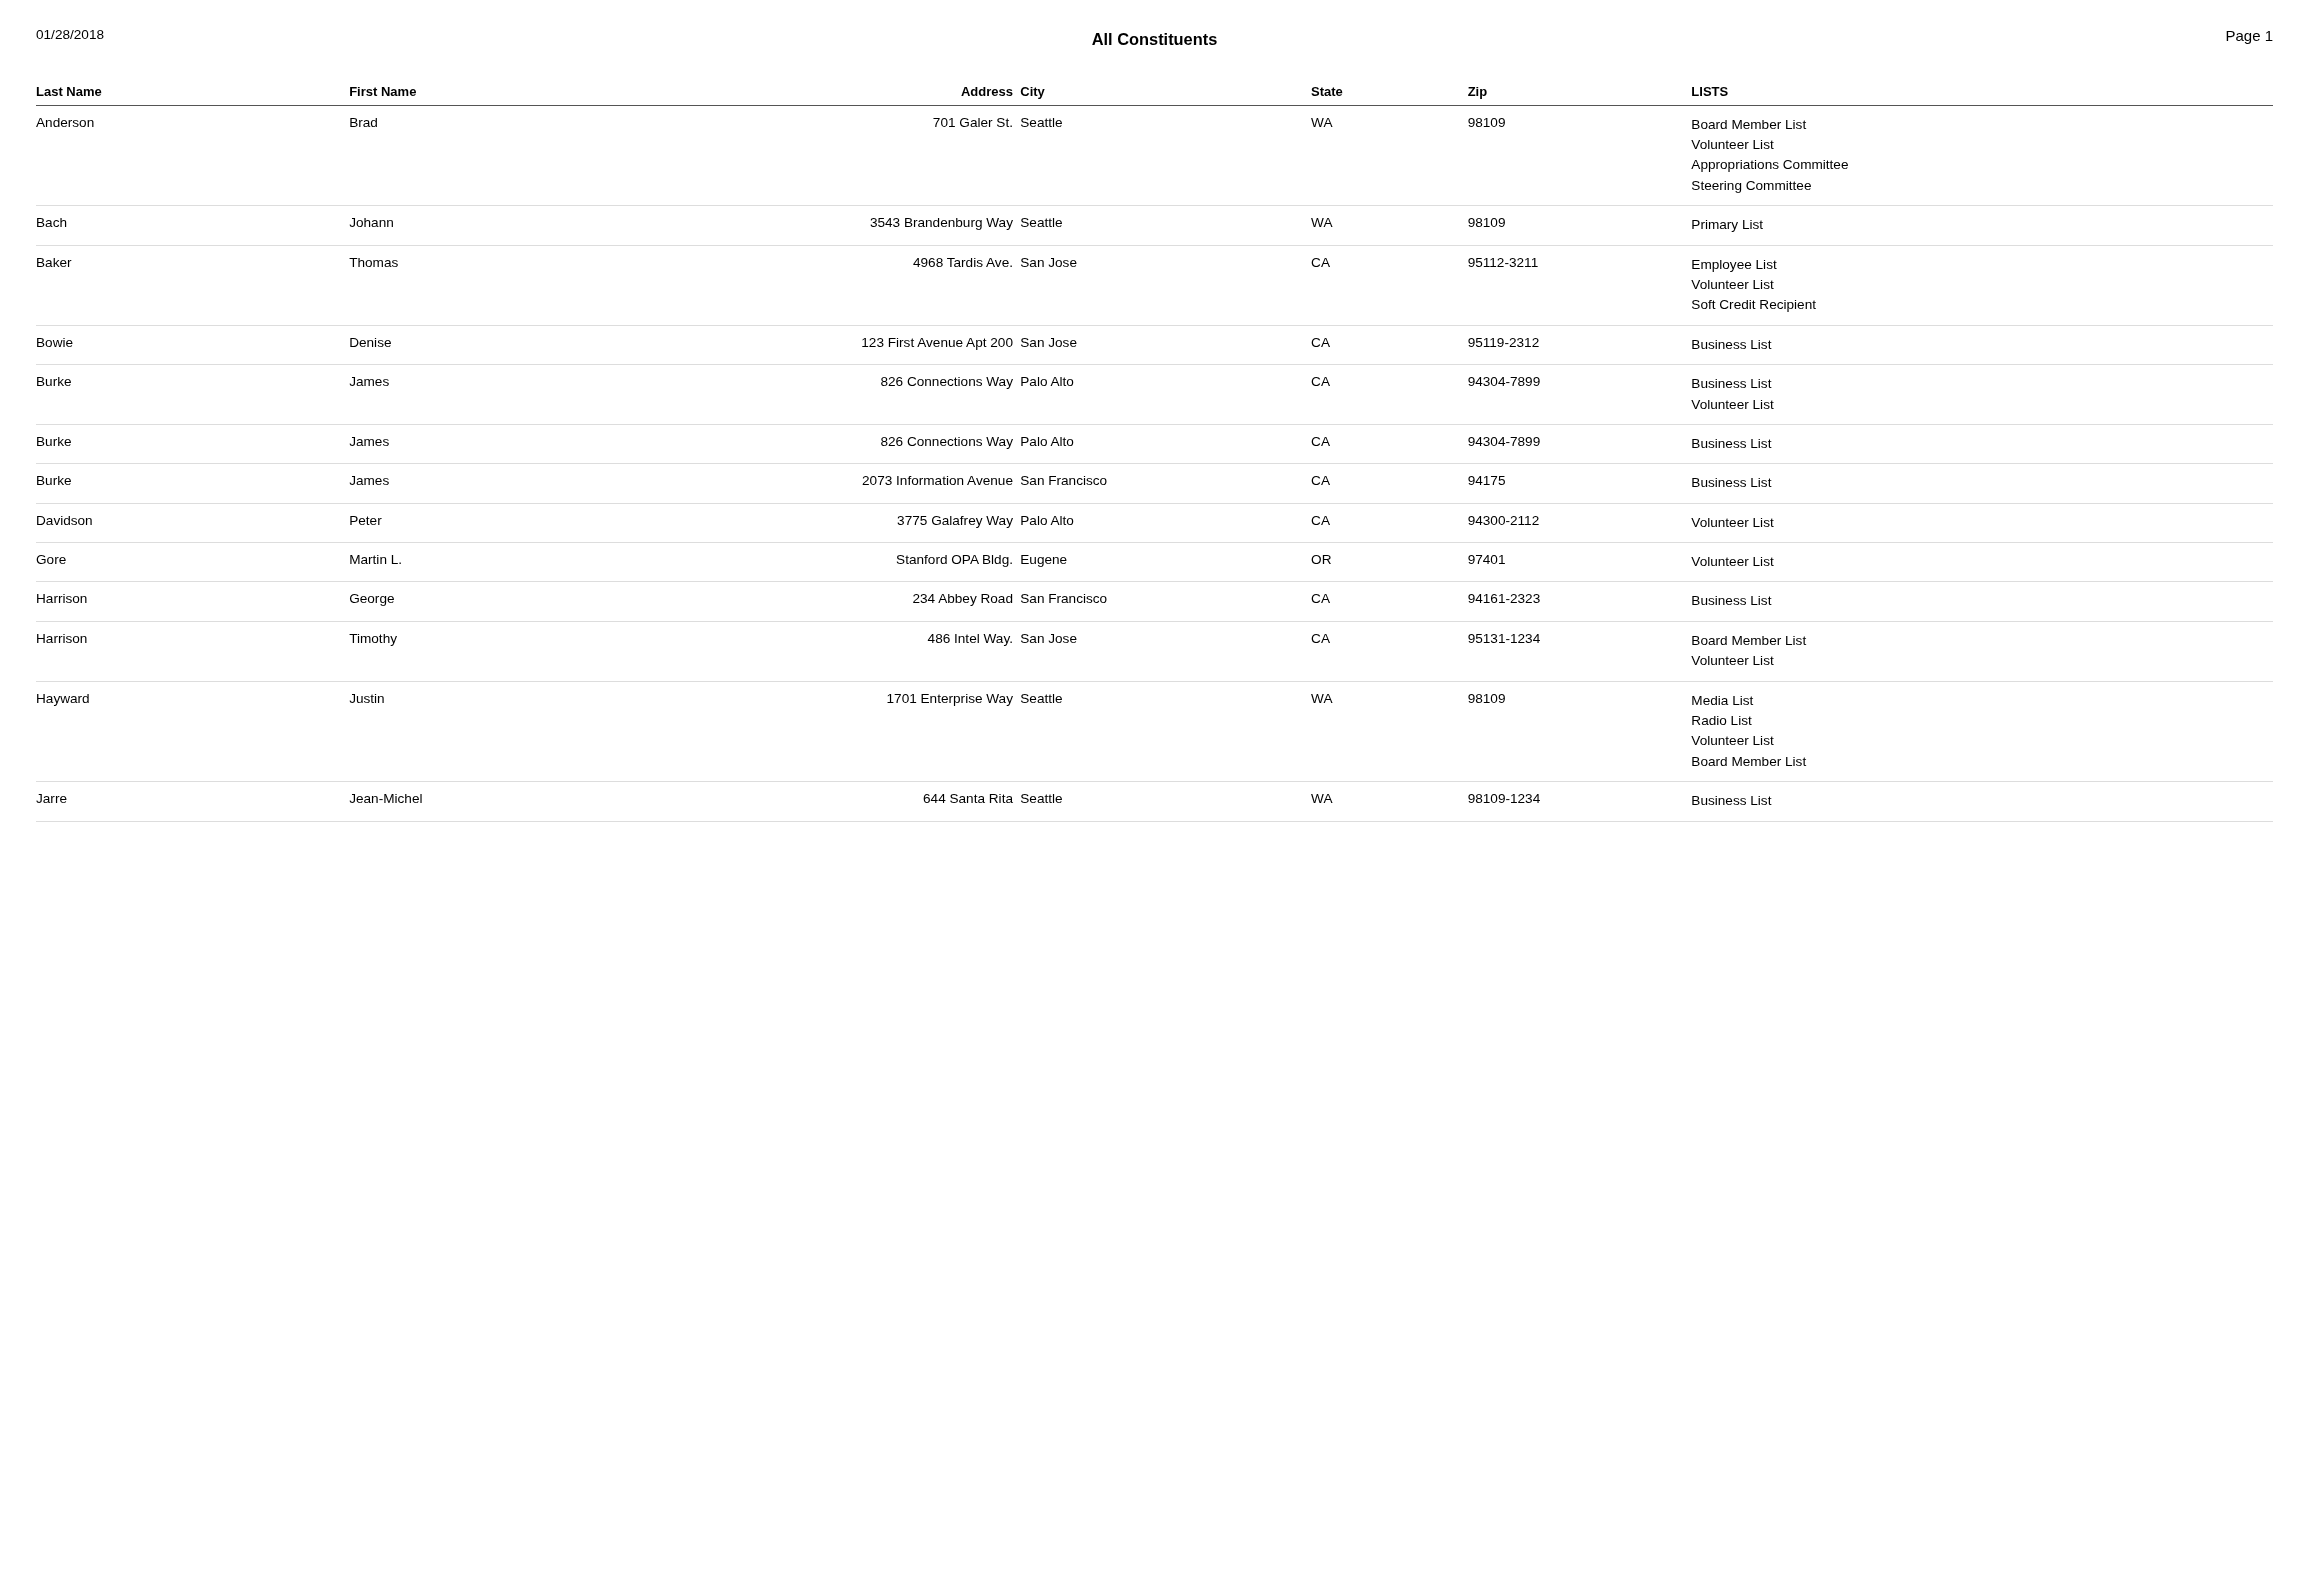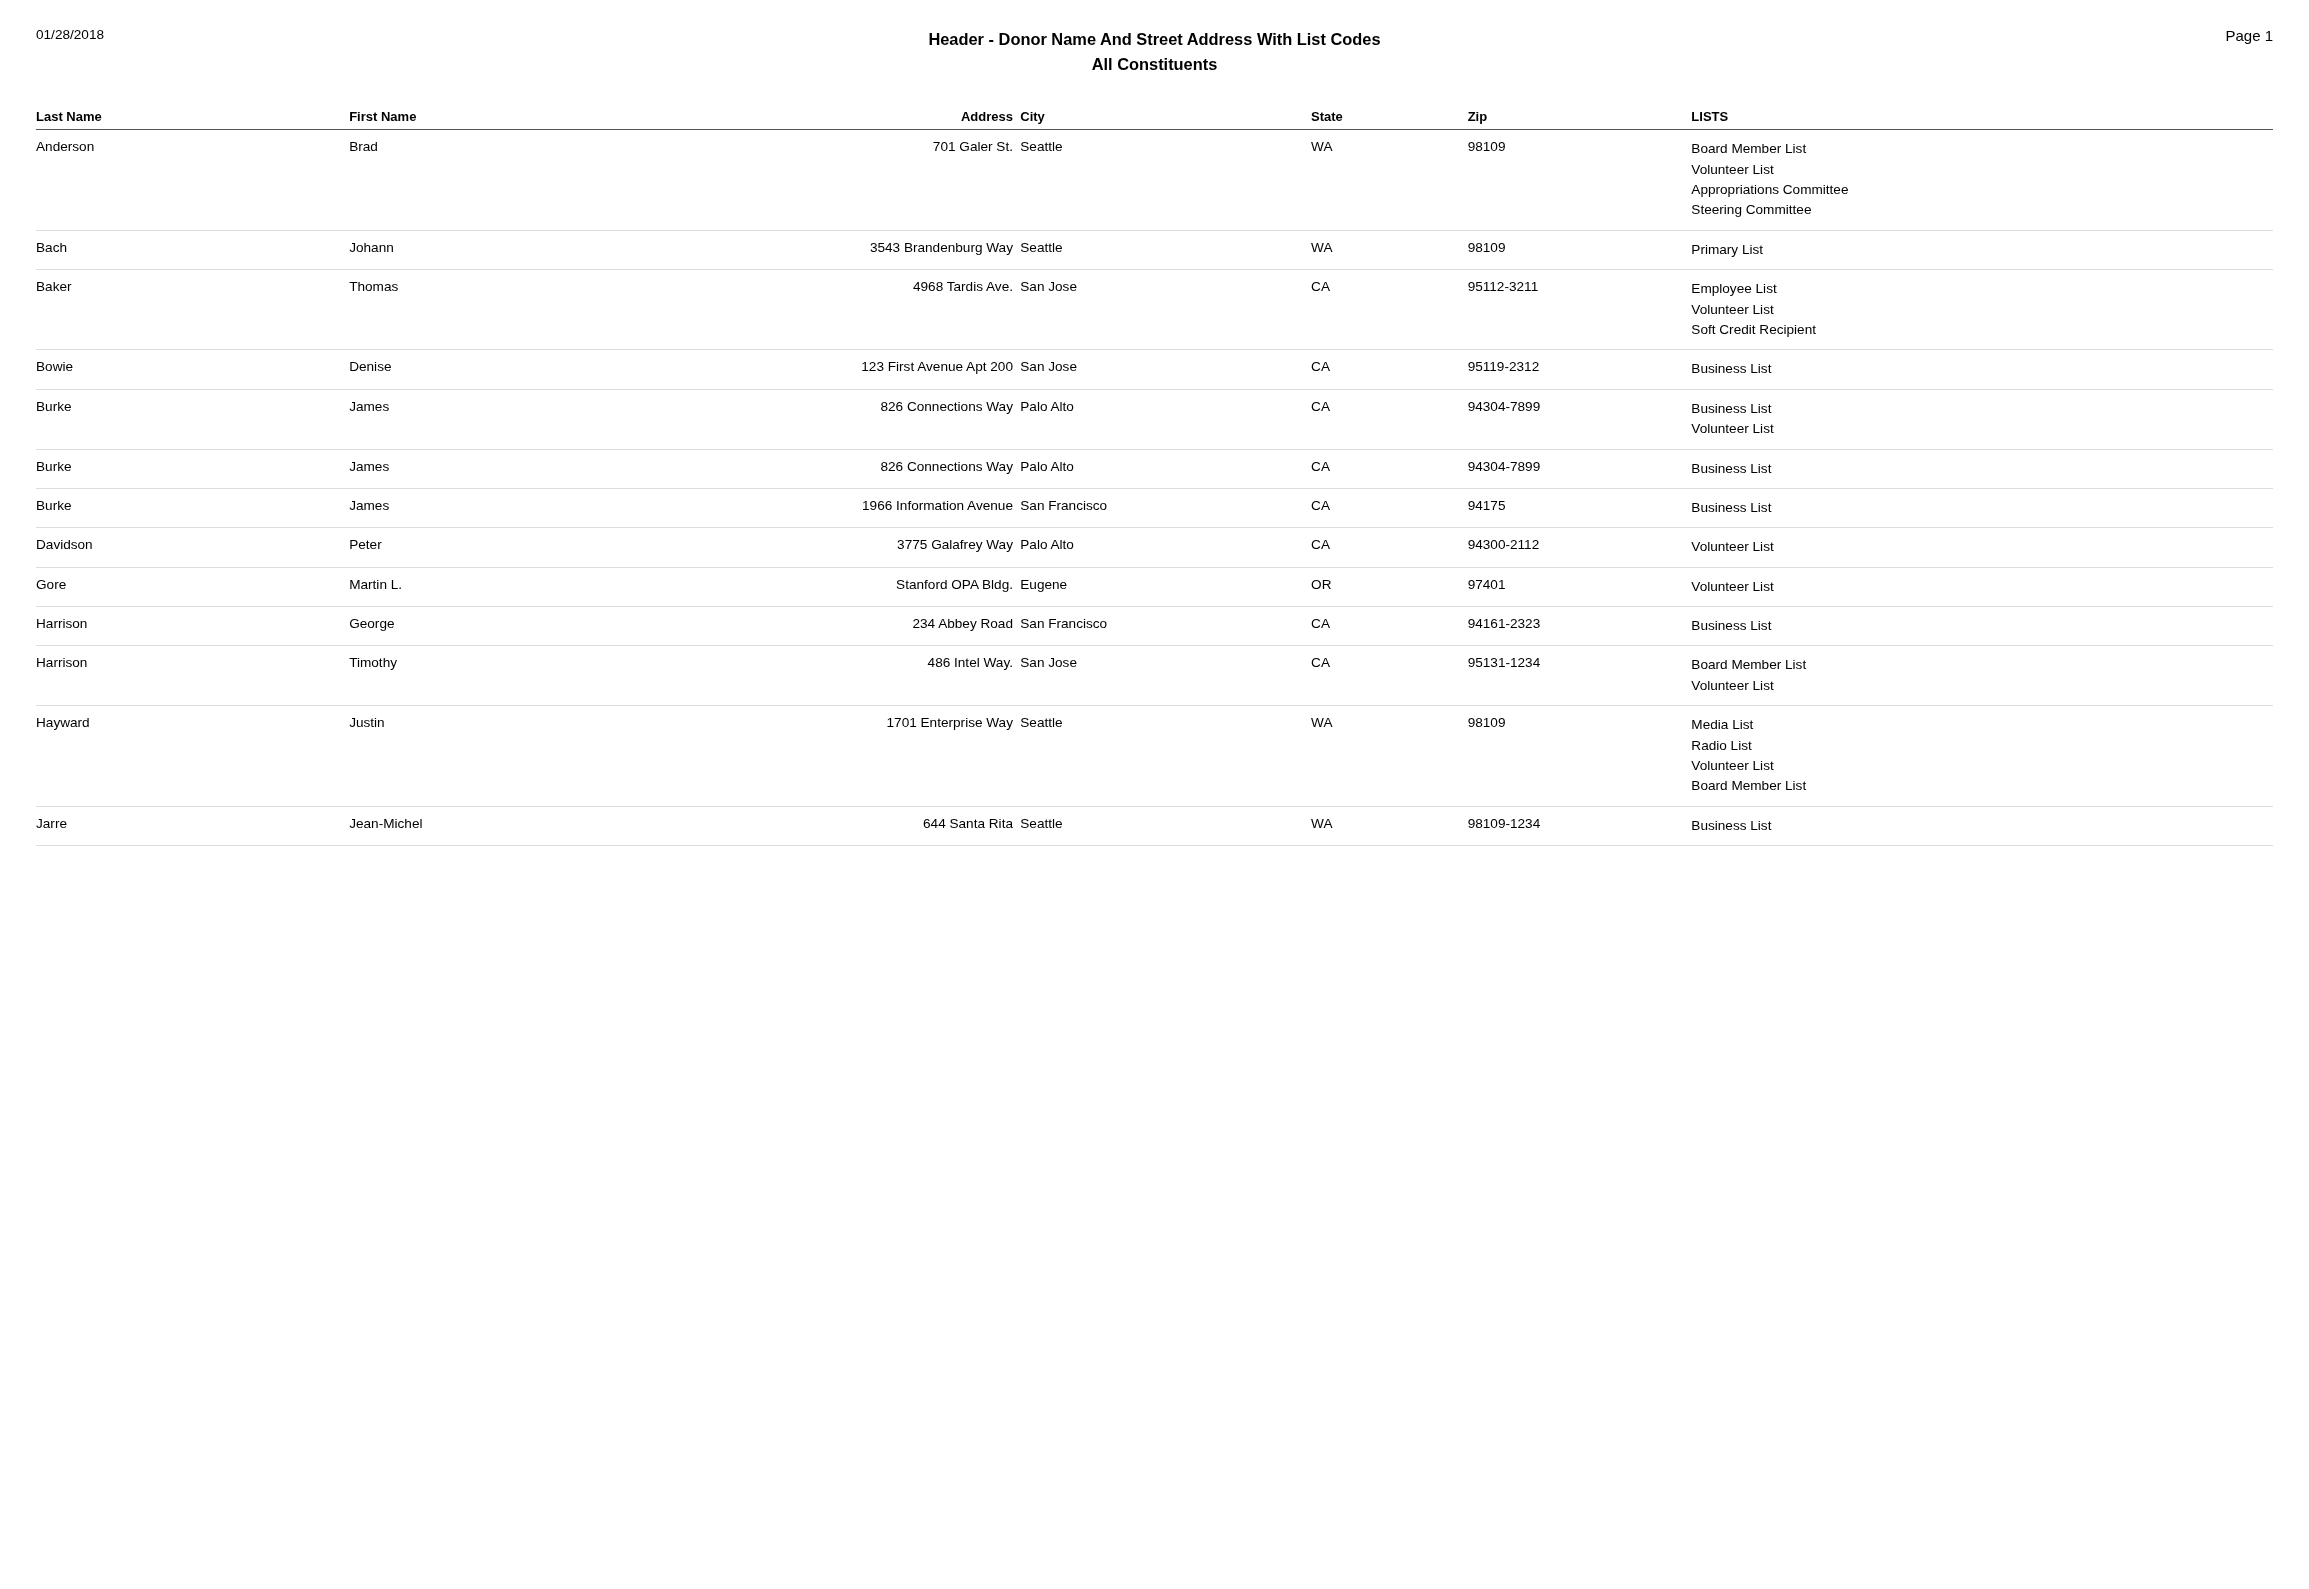--- a/index.html
+++ b/index.html
@@ -78,21 +78,20 @@
     .col-state { width: 7%; }
     .col-zip { width: 10%; }
     .col-lists { width: 26%; }
   </style>
 </head>
 <body>
 
 <div class="header-section">
   <span class="header-date">01/28/2018</span>
   <div class="header-title">
-    <div>Header - Donor Name And Street Address With List Codes</div>
     <div>All Constituents</div>
   </div>
   <span class="header-page">Page 1</span>
 </div>
 
 <table>
   <thead>
     <tr>
       <th class="col-last">Last Name</th>
       <th class="col-first">First Name</th>
@@ -161,21 +160,21 @@
         <td class="col-first">James</td>
         <td class="col-address">826 Connections Way</td>
         <td class="col-city">Palo Alto</td>
         <td class="col-state">CA</td>
         <td class="col-zip">94304-7899</td>
         <td class="col-lists lists-cell" style="white-space: pre-line;">Business List</td>
       </tr>
       <tr>
         <td class="col-last">Burke</td>
         <td class="col-first">James</td>
-        <td class="col-address">1966 Information Avenue</td>
+        <td class="col-address">2073 Information Avenue</td>
         <td class="col-city">San Francisco</td>
         <td class="col-state">CA</td>
         <td class="col-zip">94175</td>
         <td class="col-lists lists-cell" style="white-space: pre-line;">Business List</td>
       </tr>
       <tr>
         <td class="col-last">Davidson</td>
         <td class="col-first">Peter</td>
         <td class="col-address">3775 Galafrey Way</td>
         <td class="col-city">Palo Alto</td>

